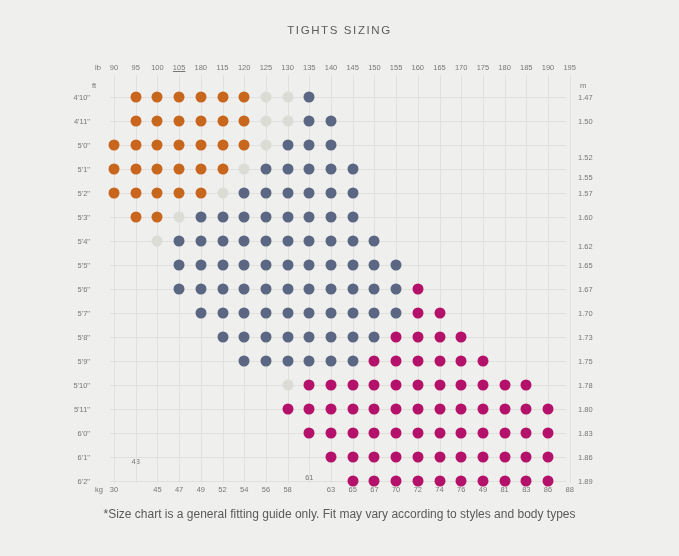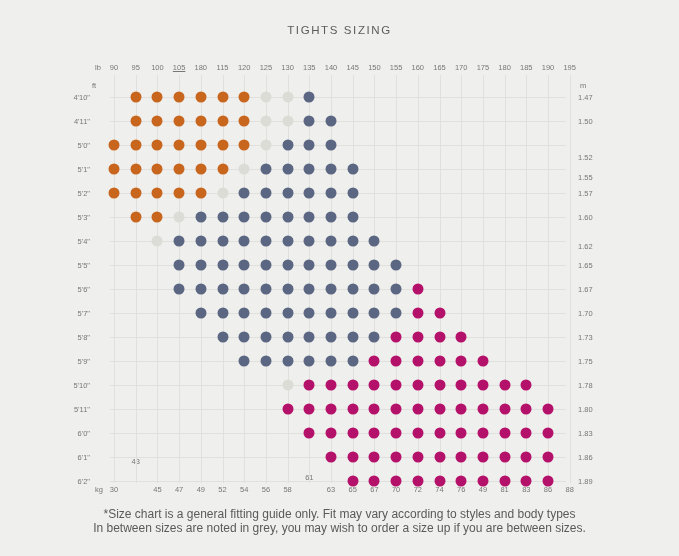--- a/index.html
+++ b/index.html
@@ -457,16 +457,15 @@
       <div class="dot" style="left: 329.5px; top: 406px; background: rgb(180, 17, 107);"></div>
       <div class="dot" style="left: 351.2px; top: 406px; background: rgb(180, 17, 107);"></div>
       <div class="dot" style="left: 372.9px; top: 406px; background: rgb(180, 17, 107);"></div>
       <div class="dot" style="left: 394.6px; top: 406px; background: rgb(180, 17, 107);"></div>
       <div class="dot" style="left: 416.3px; top: 406px; background: rgb(180, 17, 107);"></div>
       <div class="dot" style="left: 438px; top: 406px; background: rgb(180, 17, 107);"></div>
     </div>
 
   <div class="footnote">
     <div>*Size chart is a general fitting guide only. Fit may vary according to styles and body types</div>
-    <div>In between sizes are noted in grey, you may wish to order a size up if you are between sizes.</div>
   </div>
 
 </div>
 
 </body></html>

